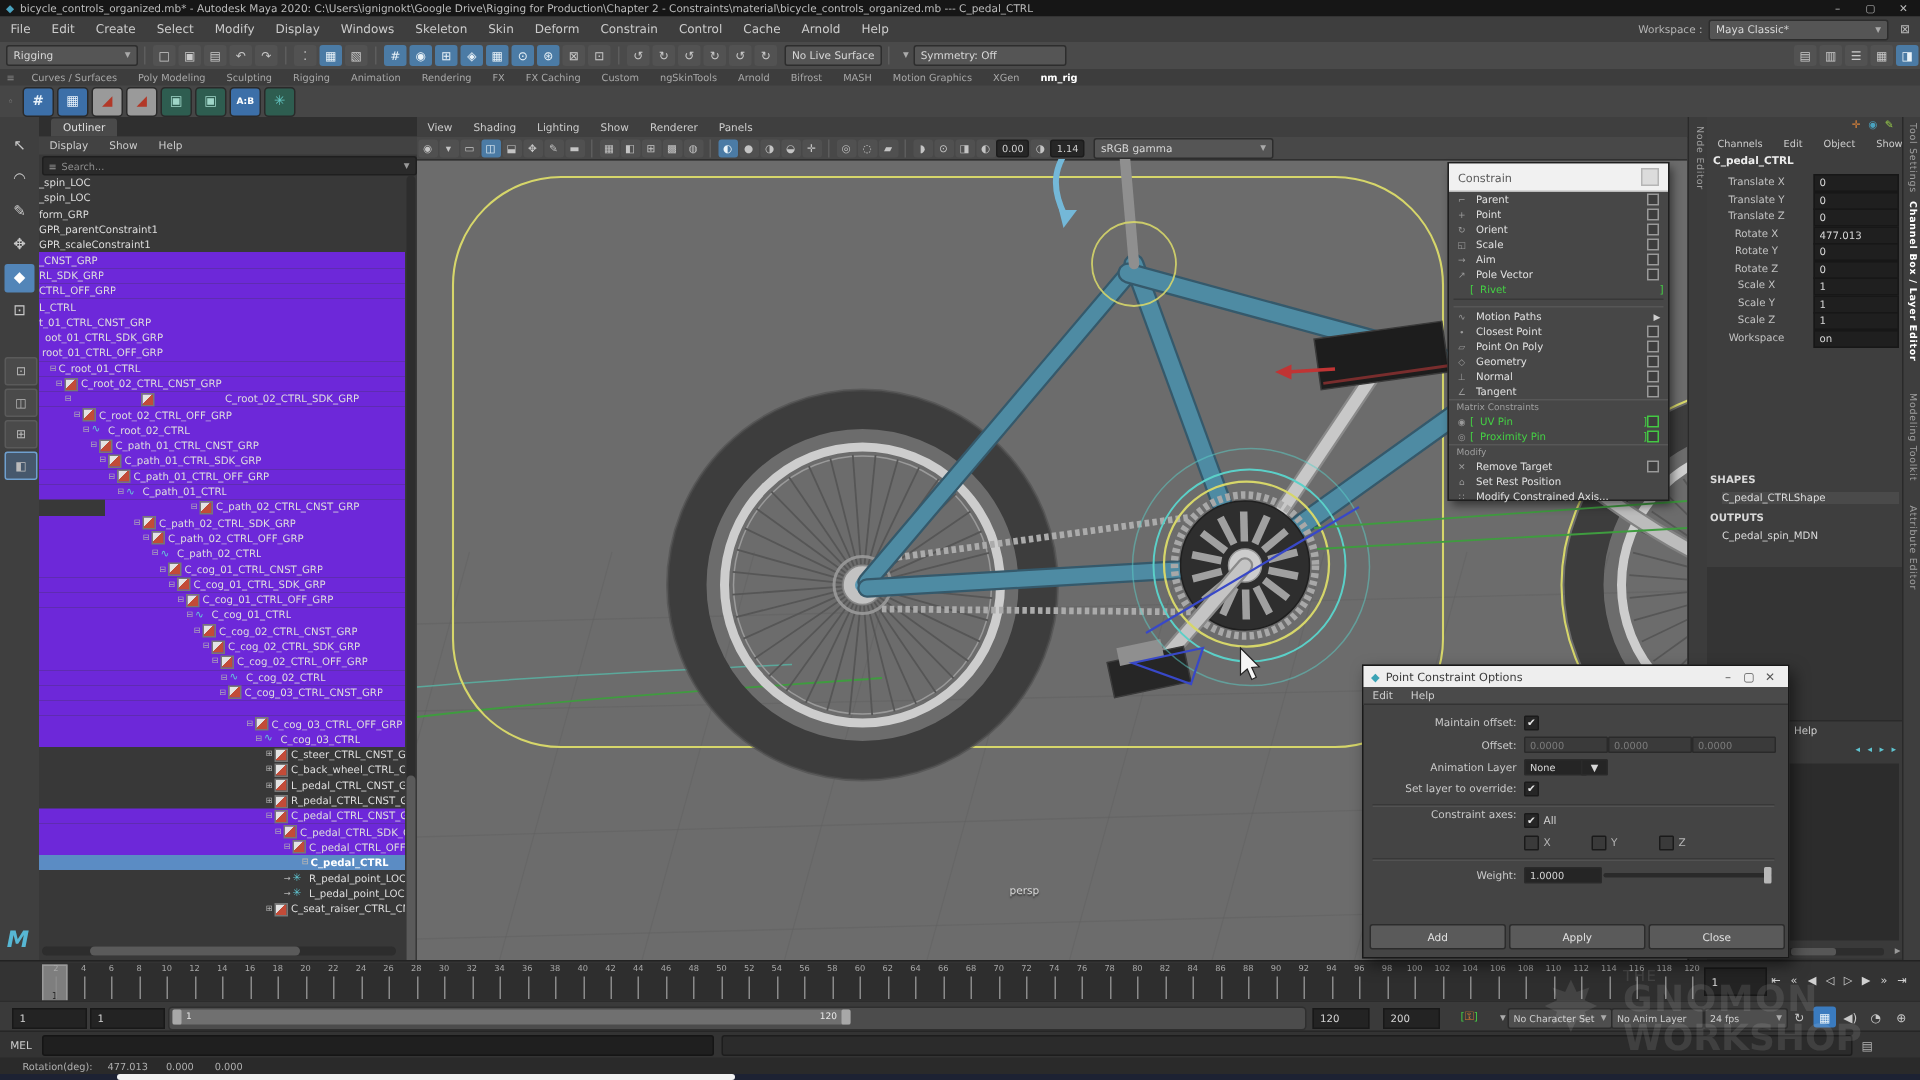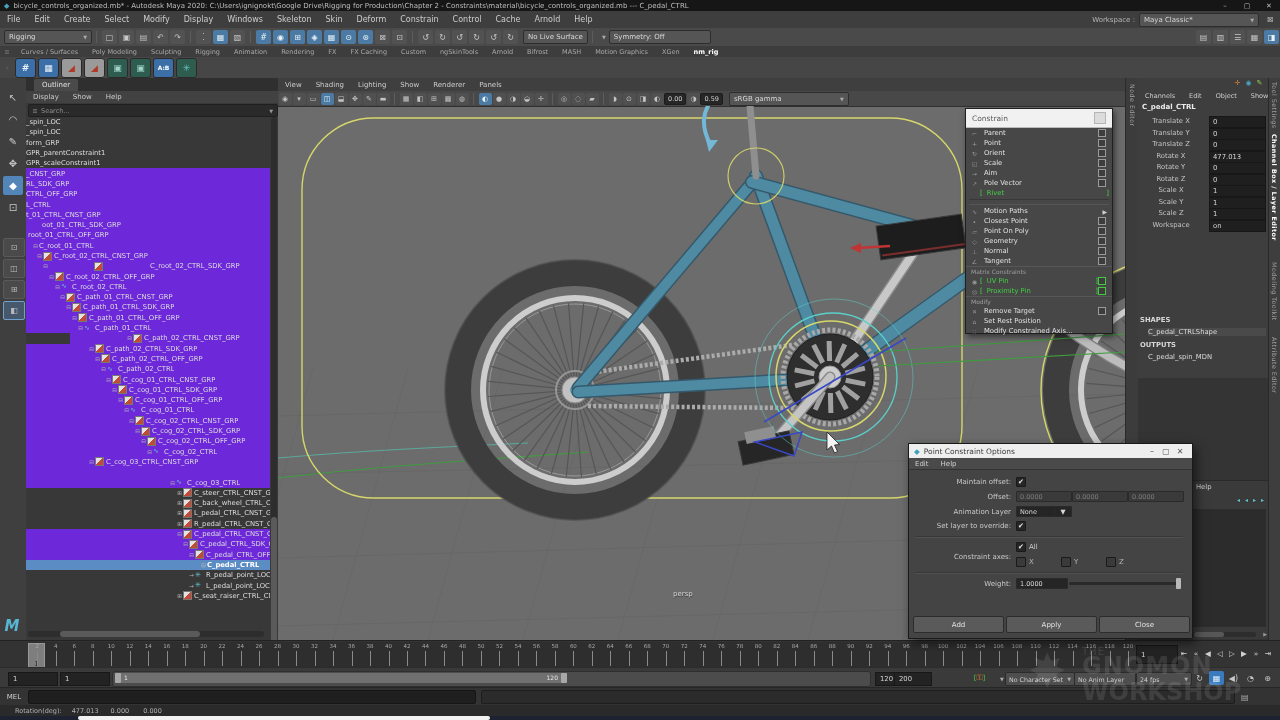--- a/index.html
+++ b/index.html
@@ -335,21 +335,21 @@
         </div>
         <div class="orow band" style="padding-left: 0px;">
           <span class="ellip">CTRL_OFF_GRP</span>
         </div>
         <div class="orow band" style="padding-left: 0px;">
           <span class="ellip">L_CTRL</span>
         </div>
         <div class="orow band" style="padding-left: 0px;">
           <span class="ellip">t_01_CTRL_CNST_GRP</span>
         </div>
-        <div class="orow band" style="padding-left: 16px;">
+        <div class="orow band" style="padding-left: 4px;">
           <span class="ellip">oot_01_CTRL_SDK_GRP</span>
         </div>
         <div class="orow band" style="padding-left: 2px;">
           <span class="ellip">root_01_CTRL_OFF_GRP</span>
         </div>
         <div class="orow band" style="padding-left: 6px;">
           <span class="oexp">⊟</span>
           <span class="ellip">C_root_01_CTRL</span>
         </div>
         <div class="orow band" style="padding-left: 10px;">
@@ -445,29 +445,34 @@
         <div class="orow band" style="padding-left: 114px;">
           <span class="oexp">⊟</span>
           <span class="oicon g"></span>
           <span class="ellip">C_cog_02_CTRL_OFF_GRP</span>
         </div>
         <div class="orow band" style="padding-left: 120px;">
           <span class="oexp">⊟</span>
           <span class="oicon c">∿</span>
           <span class="ellip">C_cog_02_CTRL</span>
         </div>
-        <div class="orow band" style="padding-left: 62px;">
+        <div class="orow band" style="padding-left: 119px;">
           <span class="oexp">⊟</span>
           <span class="oicon g"></span>
           <span class="ellip">C_cog_03_CTRL_CNST_GRP</span>
         </div>
         <div class="orow band" style="padding-left: 131px; flex-direction: column;">
           <span class="oexp">⊟</span>
           <span class="oicon g"></span>
           <span class="ellip">C_cog_03_CTRL_SDK_GRP</span>
+        </div>
+        <div class="orow band" style="padding-left: 137px;">
+          <span class="oexp">⊟</span>
+          <span class="oicon g"></span>
+          <span class="ellip">C_cog_03_CTRL_OFF_GRP</span>
         </div>
         <div class="orow band" style="padding-left: 143px;">
           <span class="oexp">⊟</span>
           <span class="oicon c">∿</span>
           <span class="ellip">C_cog_03_CTRL</span>
         </div>
         <div class="orow" style="padding-left: 150px;">
           <span class="oexp">⊞</span>
           <span class="oicon g"></span>
           <span class="ellip">C_steer_CTRL_CNST_GRP</span>
@@ -565,21 +570,21 @@
         <span class="vpicon">◎</span>
         <span class="vpicon">◌</span>
         <span class="vpicon">▰</span>
         <span class="tbsep"></span>
         <span class="vpicon">◗</span>
         <span class="vpicon">⊙</span>
         <span class="vpicon">◨</span>
         <span class="vpicon">◐</span>
         <span class="vpfield">0.00</span>
         <span class="vpicon">◑</span>
-        <span class="vpfield">0.59</span>
+        <span class="vpfield">1.14</span>
         <span class="ddown" style="width: 110px; margin-left: 6px;">
           <span>sRGB gamma</span>
           <span class="ddarrow" style="margin-left: auto;">▼</span>
         </span>
       </div>
 
     <svg width="847" height="534" viewBox="0 0 847 534" style="position:absolute;left:0;top:28px;">
 
       <g id="g-grid" stroke="#5f5f5f" stroke-width="0.8" opacity="0.4">
           <line x1="-40" y1="534" x2="35" y2="262"></line>
@@ -1118,21 +1123,21 @@
     <div class="rfield" style="left:60px;width:44px;">1</div>
     <div id="rtrack">
       <div id="rbar">
         <div class="rhandle" style="left:0;"></div>
         <div class="rhandle" style="right:0;"></div>
         <span class="rlab" style="left:9px;">1</span>
         <span class="rlab" style="right:9px;">120</span>
       </div>
     </div>
     <div class="rfield" style="left:875px;width:32px;">120</div>
-    <div class="rfield" style="left:894px;width:32px;">200</div>
+    <div class="rfield" style="left:922px;width:32px;">200</div>
     <div class="ric" style="left:972px;color:#e08030;">
       <span style="color:#44c944;font-size:7px;">[</span>
         <span>⚿</span>
         <span style="color:#44c944;font-size:7px;">]</span>
     </div>
     <span class="ddarrow abs" style="left:995px;top:8px;">▼</span>
     <div class="rdd" style="left:1005px;width:62px;">
       <span>No Character Set</span>
         <span class="ddarrow" style="margin-left:auto;">▼</span>
     </div>
@@ -1197,21 +1202,21 @@
       <span class="dlg-field" style="left:163px;top:21px;width:48px;">0.0000</span>
       <span class="dlg-field" style="left:219px;top:21px;width:48px;">0.0000</span>
       <span class="dlg-label" style="left:2px;top:38px;">Animation Layer</span>
       <span class="dlg-field active" style="left:107px;top:36px;width:34px;">
         <span>None</span>
       </span>
       <span class="dlg-field active" style="left:145px;top:36px;width:10px;justify-content:center;">▼</span>
       <span class="dlg-label" style="left:2px;top:52px;">Set layer to override:</span>
       <span class="dlg-check" style="left:107px;top:51px;">✔</span>
       <div class="dlg-hr" style="top:66px;"></div>
-      <span class="dlg-label" style="left:2px;top:83px;">Constraint axes:</span>
+      <span class="dlg-label" style="left:2px;top:69px;">Constraint axes:</span>
       <span class="dlg-check" style="left:107px;top:72px;">✔</span>
       <span style="position:absolute;left:120px;top:73px;">All</span>
       <span class="dlg-check" style="left:107px;top:87px;background:#3a3a3a;"></span>
       <span style="position:absolute;left:120px;top:88px;color:#b5b5b5;">X</span>
       <span class="dlg-check" style="left:152px;top:87px;background:#3a3a3a;"></span>
       <span style="position:absolute;left:165px;top:88px;color:#b5b5b5;">Y</span>
       <span class="dlg-check" style="left:197px;top:87px;background:#3a3a3a;"></span>
       <span style="position:absolute;left:210px;top:88px;color:#b5b5b5;">Z</span>
       <div class="dlg-hr" style="top:102px;"></div>
       <span class="dlg-label" style="left:2px;top:110px;">Weight:</span>

